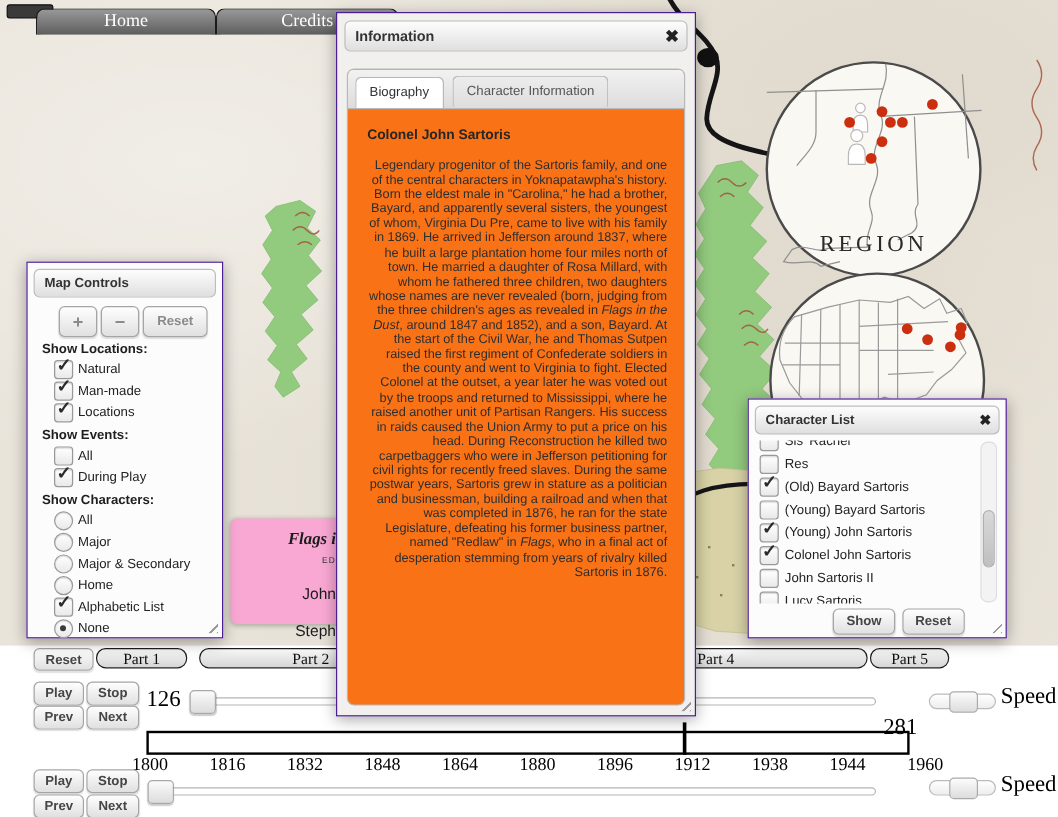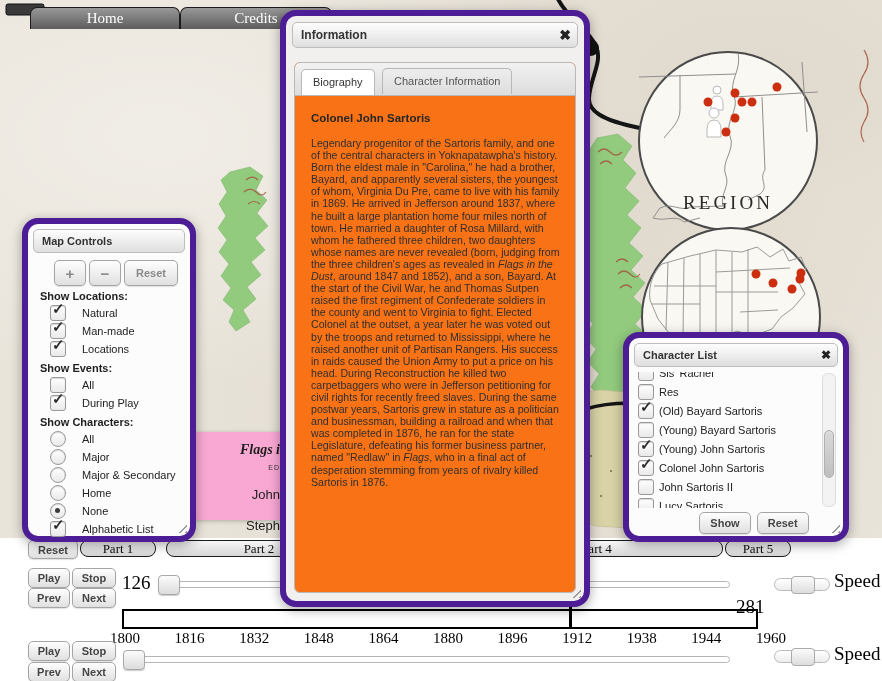--- a/index.html
+++ b/index.html
@@ -17,21 +17,21 @@
     z-index:0;}
   #bg-svg{left:0;top:0;z-index:1;}
 
   
   .nav-tab{top:7px;height:21px;line-height:21px;text-align:center;color:#fff;
     font-family:"Liberation Serif",serif;font-size:15px;
     background:linear-gradient(#989898,#5d5d5d);
     border:1px solid #1b1b1b;border-bottom:none;border-radius:7px 7px 0 0;z-index:2;}
 
   
-  .panel{background:#fcfcfc;border:6px solid #4c1d95;border-radius:16px;
+  .panel{background:#fcfcfc;border:1px solid #4c1d95;border-radius:0;
     box-shadow:0 3px 12px rgba(0,0,0,.35);z-index:5;}
   .panel-header{margin:5px;height:22px;line-height:22px;
     background:linear-gradient(#fdfdfd,#dfdfdf);
     border:1px solid #bdbdbd;border-radius:5px;
     font-weight:bold;font-size:11px;color:#333;padding:0 8px;position:relative;}
   .close-x{position:absolute;right:6px;top:0;font-size:12px;color:#222;cursor:pointer;}
   .rsz{position:absolute;right:3px;bottom:3px;width:12px;height:12px;
     background:repeating-linear-gradient(-45deg,#9a9a9a 0 1.5px,transparent 1.5px 4.5px);
     clip-path:polygon(100% 0,100% 100%,0 100%);}
 
@@ -45,21 +45,21 @@
   .checkbox{width:14px;height:14px;border:1px solid #999;border-radius:3px;flex:none;
     background:linear-gradient(#ffffff,#e9e9e9);box-shadow:inset 0 1px 1px rgba(0,0,0,.15);
     position:relative;}
   .checkbox.on::after{content:"\2713";position:absolute;left:1px;top:-6px;
     font-size:15px;font-weight:bold;color:#2b2b2b;}
   .radio{width:14px;height:14px;border:1px solid #999;border-radius:50%;flex:none;
     background:linear-gradient(#ffffff,#e9e9e9);box-shadow:inset 0 1px 1px rgba(0,0,0,.15);
     position:relative;}
   .radio.on::after{content:"";position:absolute;left:4px;top:4px;width:5px;height:5px;
     border-radius:50%;background:#3b3b3b;}
-  .ctl-row{display:flex;align-items:center;gap:16px;height:18px;margin-left:22px;
+  .ctl-row{display:flex;align-items:center;gap:4px;height:18px;margin-left:22px;
     font-size:11px;color:#222;}
   .sec-label{font-weight:bold;font-size:11px;color:#1e1e1e;margin:4px 0 2px 12px;}
 
   
   #map-controls{left:22px;top:218px;width:162px;height:312px;}
   #mc-btnrow{display:flex;gap:3px;margin:7px 0 4px 26px;}
   #mc-btnrow .btn{height:24px;}
   .mc-zoom{width:30px;font-size:15px;color:#8a8a8a;}
   .mc-reset{width:52px;color:#8a8a8a;}
 
@@ -82,21 +82,21 @@
     border:1px solid #b8b8b8;border-radius:6px;background:#f97316;overflow:hidden;}
   #tab-strip{height:33px;background:linear-gradient(#f2f2f2,#dcdcdc);
     border-bottom:1px solid #b8b8b8;padding:5px 0 0 6px;box-sizing:border-box;}
   .tab{display:inline-block;padding:6px 11px 7px;font-size:11px;
     border:1px solid #b8b8b8;border-bottom:none;border-radius:5px 5px 0 0;margin-right:3px;
     cursor:pointer;}
   .tab.active{background:#fff;color:#333;position:relative;top:1px;}
   .tab.inactive{background:linear-gradient(#ededed,#dedede);color:#555;}
   #tab-content{padding:12px 16px 8px;}
   #bio-heading{font-size:11.5px;font-weight:bold;color:#262626;margin:4px 0 13px;}
-  #bio-body{font-size:10.6px;line-height:12.1px;color:#2e2e2e;width:250px;}
+  #bio-body{font-size:10.6px;line-height:12.1px;color:#2e2e2e;width:250px;text-align:right;}
 
   
   #flags-card{left:192px;top:432px;width:90px;height:88px;background:#f9a8d4;
     border-radius:6px 0 0 6px;box-shadow:0 1px 4px rgba(0,0,0,.25);z-index:3;
     text-align:right;padding:10px 2px 0 0;box-sizing:border-box;color:#1c1c1c;}
   #flags-card .l1{font-family:"Liberation Serif",serif;font-style:italic;font-weight:bold;font-size:14px;}
   #flags-card .l2{font-size:7px;letter-spacing:1px;margin-top:6px;color:#333;}
   #flags-card .l3,#flags-card .l4{font-size:13px;margin-top:16px;}
 
   
@@ -256,26 +256,26 @@
     </div>
   <div class="ctl-row">
       <span class="radio"></span>
       <span>Major &amp; Secondary</span>
     </div>
   <div class="ctl-row">
       <span class="radio"></span>
       <span>Home</span>
     </div>
   <div class="ctl-row">
+      <span class="checkbox on"></span>
+      <span>Alphabetic List</span>
+    </div>
+  <div class="ctl-row">
       <span class="radio on"></span>
       <span>None</span>
-    </div>
-  <div class="ctl-row">
-      <span class="checkbox on"></span>
-      <span>Alphabetic List</span>
     </div>
   <div class="rsz"></div>
 </div>
 
 <div id="char-list" class="abs panel">
   <div class="panel-header">
     <span>Character List</span>
     <span class="close-x">✖</span>
   </div>
   <div id="cl-view">

